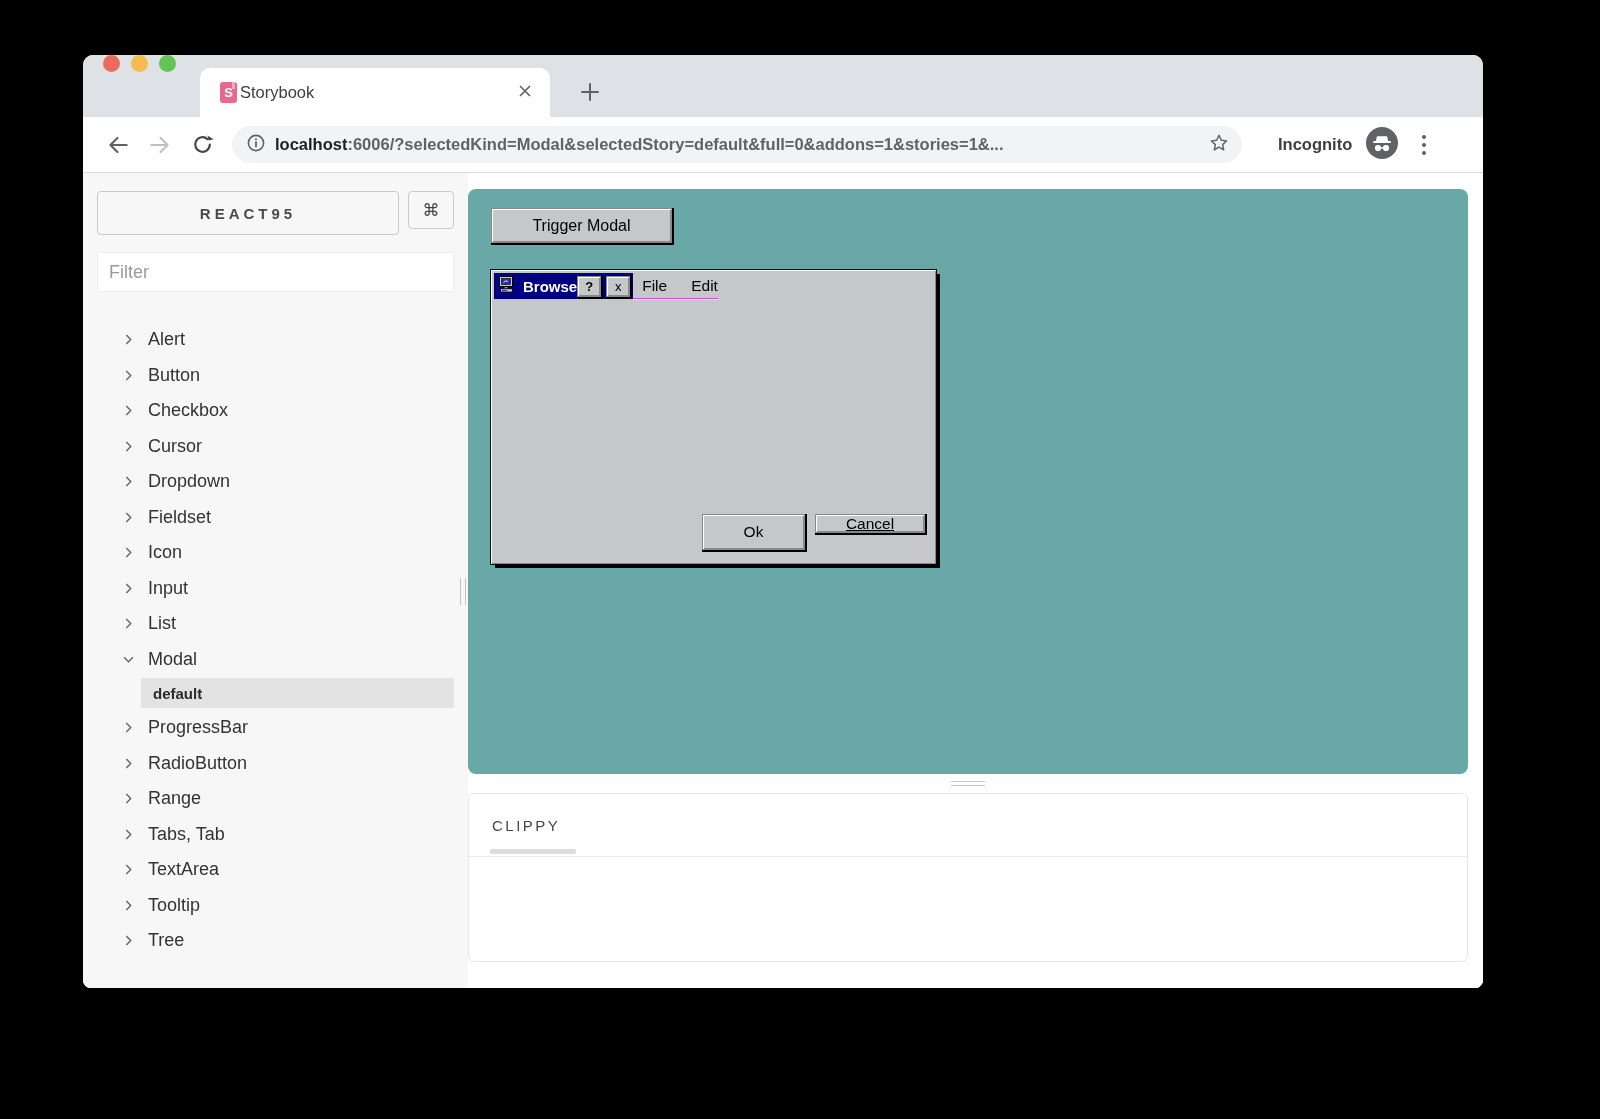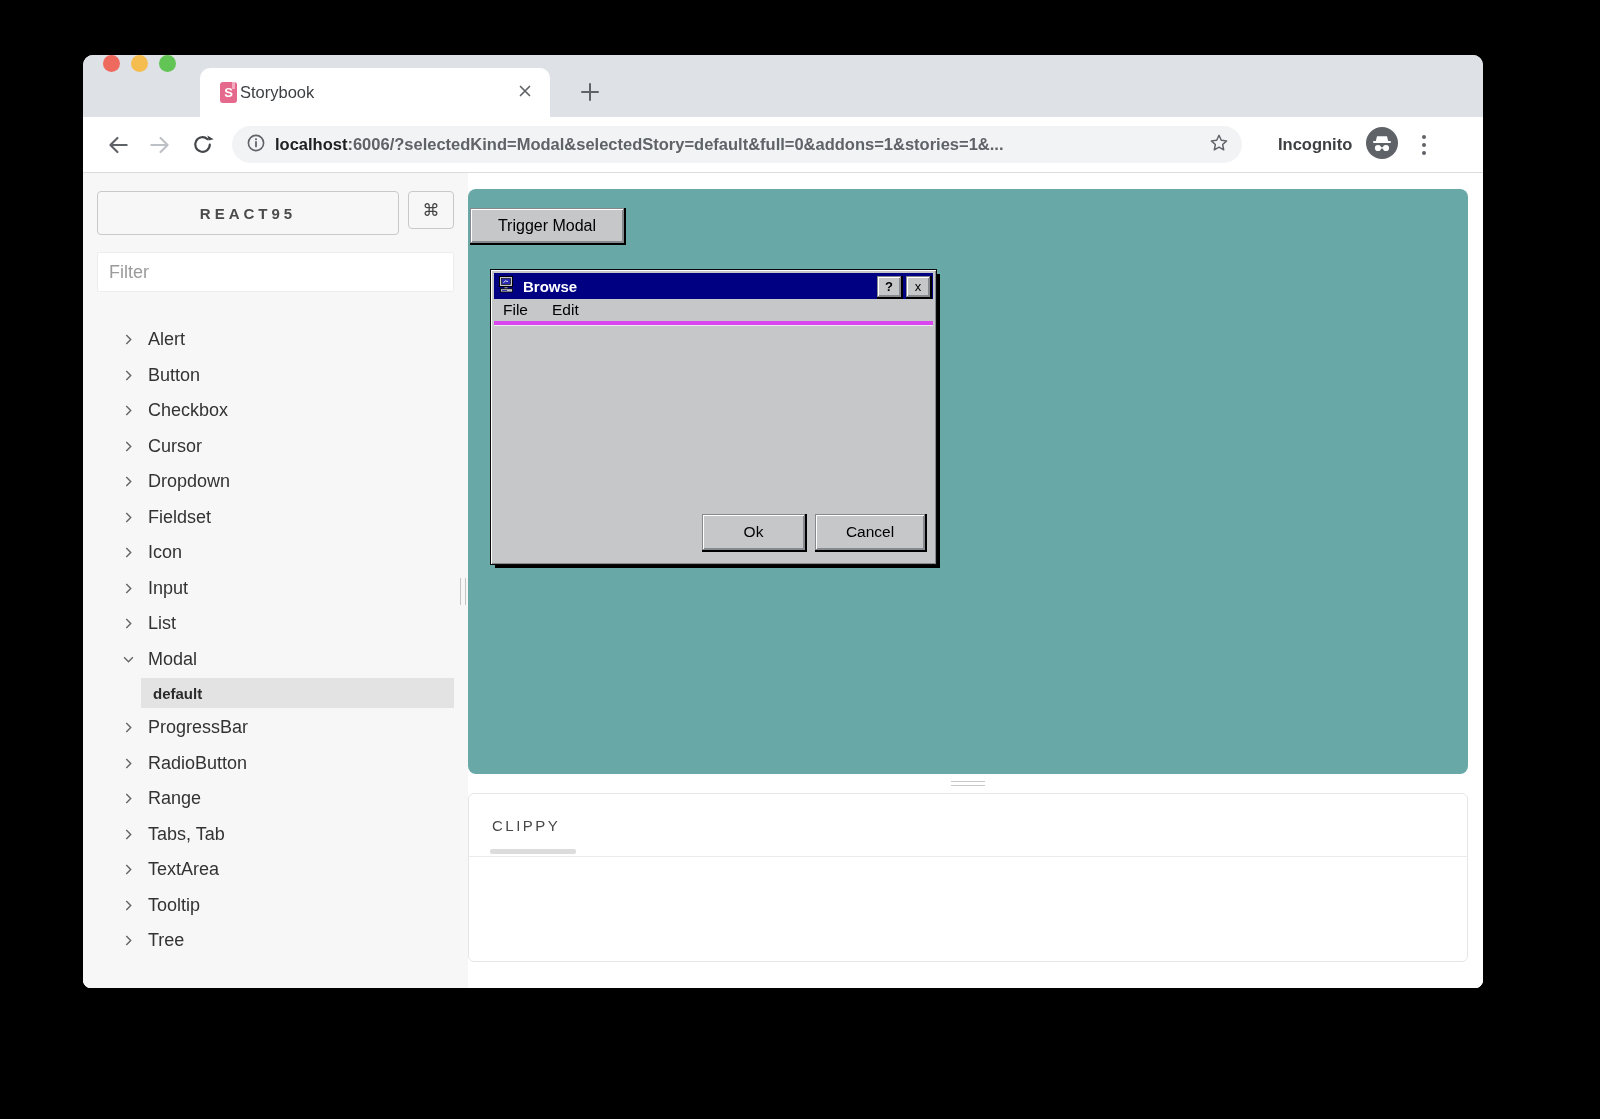--- a/index.html
+++ b/index.html
@@ -61,36 +61,36 @@
     border-left:1px solid #c4c4c4; border-right:1px solid #c4c4c4;}
 
   .main{flex:1; background:#fff; padding:16px 15px 0 0; display:flex; flex-direction:column;}
   .preview{height:585px; background:var(--teal); border-radius:8px; position:relative; flex:none;}
 
   
   .w95{font-family:"Liberation Sans",sans-serif; color:#000;}
   .w95-btn{background:var(--face); border:1px solid var(--face-dark);
     box-shadow:1px 1px 0 1px #000, inset 1px 1px 0 #fff, inset -1px -1px 0 var(--face-dark);
     display:flex; align-items:center; justify-content:center; font-size:15.5px; cursor:pointer;}
-  .trigger{position:absolute; left:2px; top:19px; width:154px; height:35px; font-size:16px;}
+  .trigger{position:absolute; left:23px; top:19px; width:181px; height:35px; font-size:16px;}
   .modal{position:absolute; left:22px; top:80px; width:447px; height:296px; background:var(--face);
     border:1px solid #0a0a0a; padding:3px;
     box-shadow:4px 4px 0 -1px #000, inset 1px 1px 0 #fff, inset -1px -1px 0 var(--face-dark);
-    display:flex; flex-direction:column;}
+    display:flex; flex-direction:row;}
   .titlebar{height:26px; background:var(--navy); display:flex; align-items:center; padding:0 3px 0 4px; flex:none;}
   .titlebar .t-title{color:#fff; font-weight:bold; font-size:15px; margin-left:6px; flex:1;}
   .tb-btn{width:24px; height:21px; font-size:13px; font-weight:bold;}
   .tb-btn.close{margin-left:5px; font-weight:normal;}
   .menubar{height:26px; display:flex; align-items:center; padding-left:9px; gap:24px;
-    border-bottom:4px solid #d946ef; box-shadow:0 1px 0 #eceded; flex:none;}
+    border-bottom:1px solid #d946ef; box-shadow:0 1px 0 #eceded; flex:none;}
   .menu-item{font-size:15.5px; cursor:pointer;}
   .modal-body{flex:1; position:relative;}
   .modal-actions{position:absolute; right:8px; bottom:11px; display:flex; gap:10px;}
   .btn-ok{width:103px; height:36px;}
-  .btn-cancel{width:110px; height:36px;}
+  .btn-cancel{width:110px; height:19px;text-decoration:underline;}
 
   
   .gap-handle{height:19px; display:flex; align-items:center; justify-content:center; flex:none;}
   .h-grip{width:34px; height:5px; border-top:1px solid #c8c8c8; border-bottom:1px solid #c8c8c8;}
   .addons{height:169px; background:#fff; border:1px solid #e6e6e6; border-radius:6px; overflow:hidden; flex:none;}
   .addon-tabs{height:63px; border-bottom:1px solid #ebebeb; display:flex; align-items:center; padding-left:23px; position:relative;}
   .addon-tab{font-size:15px; letter-spacing:2.5px; color:#474747; cursor:pointer;}
   .tab-indicator{position:absolute; left:21px; bottom:2px; width:86px; height:5px; background:#dcdcdc; border-radius:2px;}
 </style>
 </head>

